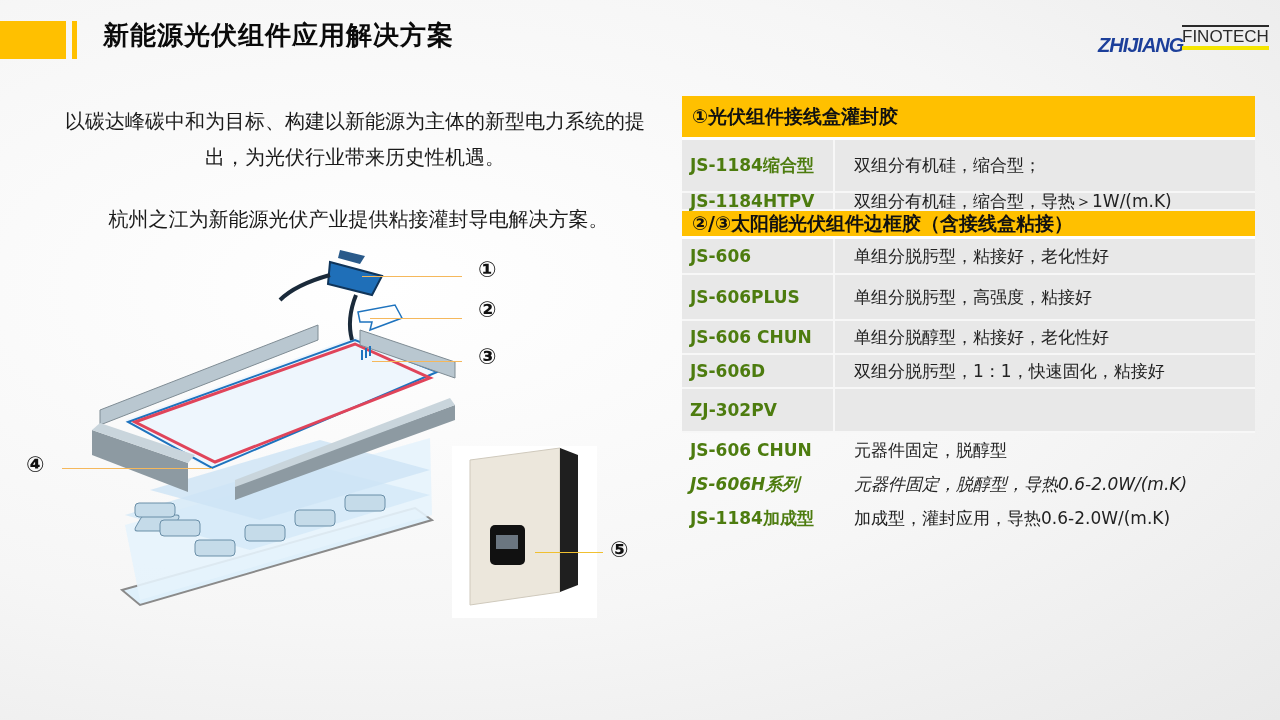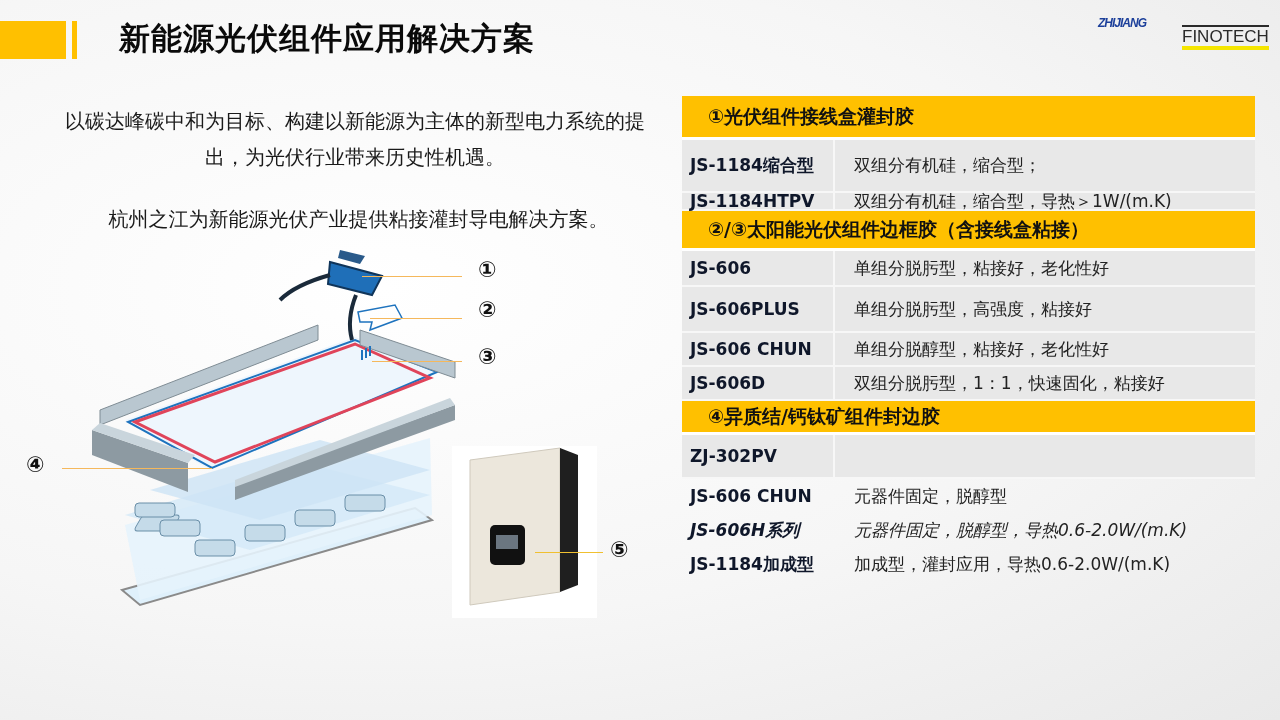--- a/index.html
+++ b/index.html
@@ -10,27 +10,27 @@
     position: relative;
     color: #111;
   }
   .slide-bg {
     position: absolute; inset: 0;
     background: radial-gradient(ellipse at 30% 40%, #ffffff 0%, #f6f6f6 55%, #e9e9e9 100%);
   }
   .title-bar { position: absolute; left: 0; top: 21px; height: 38px; width: 66px; background: #FFC000; }
   .title-bar2 { position: absolute; left: 72px; top: 21px; height: 38px; width: 5px; background: #FFC000; }
   .page-title {
-    position: absolute; left: 119px; top: 18px;
-    font-size: 31px; font-weight: bold; letter-spacing: 1px; color: #0a0a0a;
+    position: absolute; left: 103px; top: 18px;
+    font-size: 26px; font-weight: bold; letter-spacing: 1px; color: #0a0a0a;
     font-family: "DejaVu Sans", sans-serif;
   }
   .logo-zj {
-    position: absolute; left: 1098px; top: 16px;
-    font-size: 12px; font-weight: bold; color: #1c3f9a; letter-spacing: -1px;
+    position: absolute; left: 1098px; top: 34px;
+    font-size: 20px; font-weight: bold; color: #1c3f9a; letter-spacing: -1px;
     font-family: "Liberation Sans", sans-serif; font-style: italic;
   }
   .logo-fin {
     position: absolute; left: 1182px; top: 25px;
     font-size: 17px; font-weight: normal; color: #2a2a2a;
     font-family: "Liberation Sans", sans-serif;
     border-top: 2px solid #2a2a2a; padding-top: 1px; line-height: 17px;
   }
   .logo-fin::after {
     content: ""; display: block; height: 4px; background: #f5e600; margin-top: 1px;
@@ -43,32 +43,32 @@
 
   .diagram { position: absolute; left: 0; top: 240px; width: 680px; height: 420px; }
   .callout { position: absolute; font-size: 22px; font-weight: bold; color: #111; }
   .leader { position: absolute; height: 1px; background: #f5b85c; }
 
   .table {
     position: absolute; left: 682px; top: 96px; width: 573px;
     border-collapse: collapse;
   }
   .sec-head {
-    background: #FFC000; height: 44px; padding-left: 26px;
+    background: #FFC000; height: 44px; padding-left: 10px;
     font-size: 19px; font-weight: bold; color: #111;
     display: flex; align-items: center;
     border-bottom: 3px solid #ffffff;
   }
   .row {
     display: flex; background: #e8e8e8;
     border-bottom: 2px solid #f7f7f7;
   }
   .row .code {
     width: 153px; padding-left: 8px;
-    font-size: 17px; font-weight: bold; color: #0f172a;
+    font-size: 17px; font-weight: bold; color: #4d7c0f;
     display: flex; align-items: center;
     border-right: 2px solid #f7f7f7;
   }
   .row .desc {
     flex: 1; padding-left: 19px;
     font-size: 17px; color: #222;
     display: flex; align-items: center;
   }
   .row.plain { background: transparent; border-bottom: none; }
   .row.plain .code { border-right: none; }
@@ -155,39 +155,38 @@
   <div class="sec-head">①光伏组件接线盒灌封胶</div>
   <div class="row" style="height:53px;">
     <div class="code">JS-1184缩合型</div>
     <div class="desc">双组分有机硅，缩合型；</div>
   </div>
   <div class="row" style="height:18px;">
     <div class="code">JS-1184HTPV</div>
     <div class="desc">双组分有机硅，缩合型，导热＞1W/(m.K)</div>
   </div>
 
-  <div class="sec-head" style="height:40px;">②/③太阳能光伏组件边框胶（含接线盒粘接）</div>
+  <div class="sec-head" style="height:28px;">②/③太阳能光伏组件边框胶（含接线盒粘接）</div>
   <div class="row" style="height:36px;">
     <div class="code">JS-606</div>
     <div class="desc">单组分脱肟型，粘接好，老化性好</div>
   </div>
   <div class="row" style="height:46px;">
     <div class="code">JS-606PLUS</div>
     <div class="desc">单组分脱肟型，高强度，粘接好</div>
   </div>
   <div class="row" style="height:34px;">
     <div class="code">JS-606 CHUN</div>
     <div class="desc">单组分脱醇型，粘接好，老化性好</div>
   </div>
   <div class="row" style="height:34px;">
     <div class="code">JS-606D</div>
     <div class="desc">双组分脱肟型，1：1，快速固化，粘接好</div>
   </div>
 
-  <div class="sec-head" style="height:34px;">④异质结/钙钛矿组件封边胶</div>
   <div class="row" style="height:44px;">
     <div class="code">ZJ-302PV</div>
   </div>
 
   <div class="row plain" style="height:34px;">
     <div class="code">JS-606 CHUN</div>
     <div class="desc">元器件固定，脱醇型</div>
   </div>
   <div class="row plain" style="height:34px;font-style:italic;">
     <div class="code">JS-606H系列</div>

